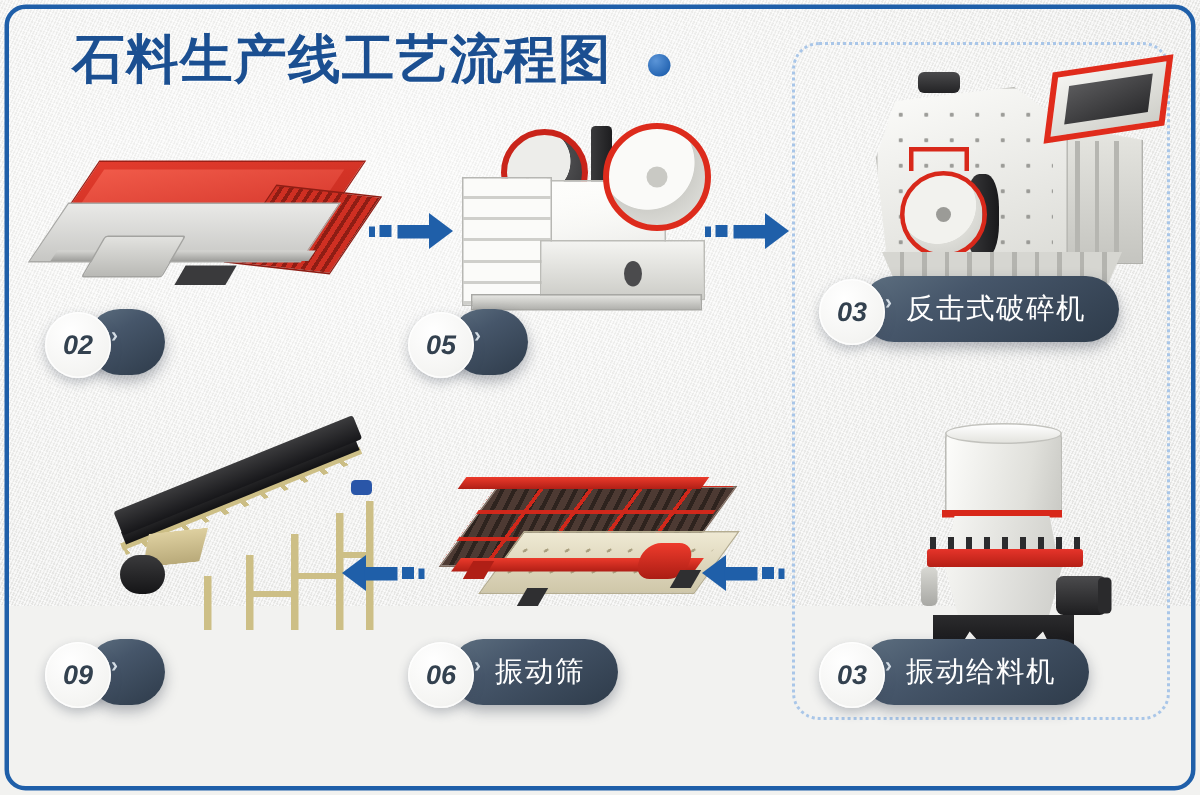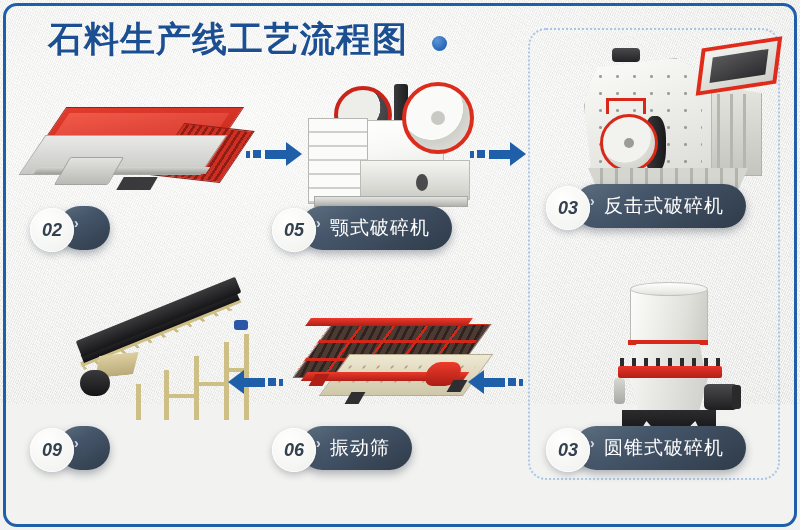--- a/index.html
+++ b/index.html
@@ -514,39 +514,38 @@
       <span class="tail"></span>
       <span class="chev">›</span>
     </div>
     <div class="num-badge">02</div>
   </div>
 
   <div class="label-group" style="left:272px;top:206px;">
     <div class="bubble">
       <span class="tail"></span>
       <span class="chev">›</span>
-      <span>颚式破碎机</span>
     </div>
     <div class="num-badge">05</div>
   </div>
 
   <div class="label-group" style="left:546px;top:184px;">
     <div class="bubble">
       <span class="tail"></span>
       <span class="chev">›</span>
       <span>反击式破碎机</span>
     </div>
     <div class="num-badge">03</div>
   </div>
 
   <div class="label-group" style="left:546px;top:426px;">
     <div class="bubble">
       <span class="tail"></span>
       <span class="chev">›</span>
-      <span>圆锥式破碎机</span>
+      <span>振动给料机</span>
     </div>
     <div class="num-badge">03</div>
   </div>
 
   <div class="label-group" style="left:272px;top:426px;">
     <div class="bubble">
       <span class="tail"></span>
       <span class="chev">›</span>
       <span>振动筛</span>
     </div>

